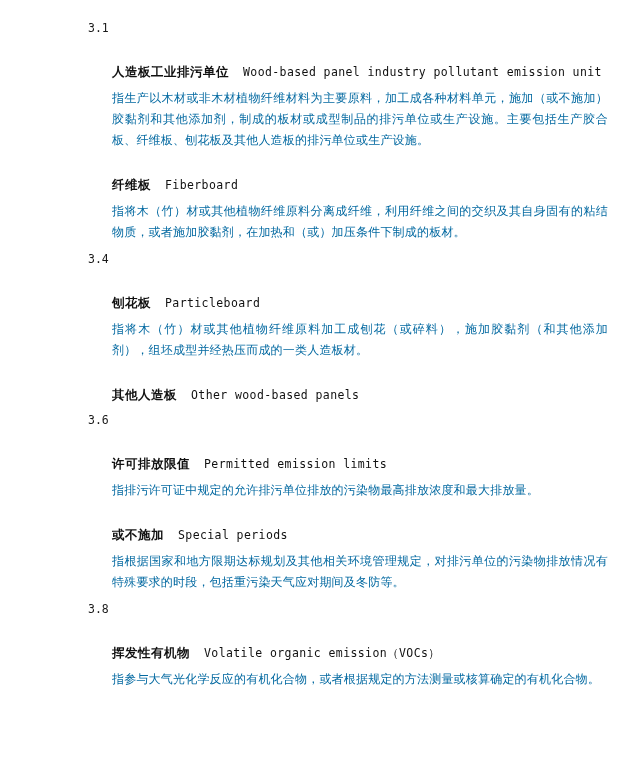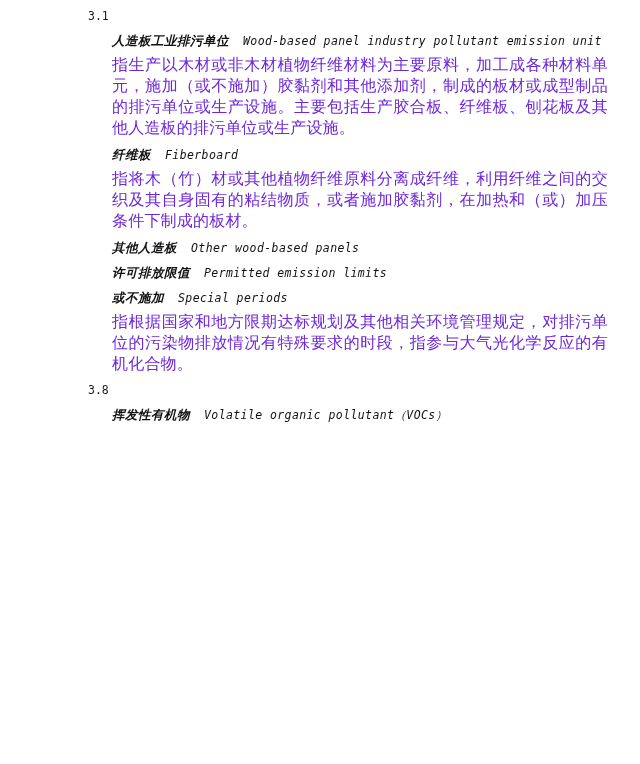--- a/index.html
+++ b/index.html
@@ -17,63 +17,62 @@
   .page {
     position: relative;
     width: 640px;
     height: 764px;
     padding: 0;
     box-sizing: border-box;
   }
   .content {
     position: absolute;
     left: 88px;
-    top: 6px;
+    top: 18px;
     width: 520px;
   }
   .entry {
     margin: 0 0 0 0;
   }
   .clause-num {
     font-family: "DejaVu Sans Mono", "Liberation Mono", monospace;
     font-size: 11.5px;
     line-height: 20px;
     color: #1a1a1a;
     margin: 0;
     padding: 0 0 0 0;
   }
   .term-line {
-    margin: 4px 0 2px 24px;
-    line-height: 20px;
+    margin: 20px 0 2px 24px;
+    line-height: 25px;
     white-space: nowrap;
-    font-style: italic;
   }
   .term-cn {
     font-family: "DejaVu Sans", "Liberation Sans", sans-serif;
     font-weight: bold;
     font-size: 12.5px;
     letter-spacing: 0.5px;
     color: #111;
   }
   .term-en {
     font-family: "DejaVu Sans Mono", "Liberation Mono", monospace;
     font-size: 11.5px;
     color: #111;
     margin-left: 14px;
     letter-spacing: 0.4px;
   }
   .definition {
     margin: 3px 0 6px 24px;
     font-family: "DejaVu Sans", "Liberation Sans", sans-serif;
-    font-size: 16px;
+    font-size: 12px;
     line-height: 21px;
     text-align: justify;
     text-justify: inter-ideograph;
     letter-spacing: 0.2px;
-    color: #6d28d9;
+    color: #0369a1;
   }
 </style>
 </head>
 <body>
 
 <div class="page">
   <div class="content">
 
     <div class="entry">
       <div class="clause-num">3.1</div>
@@ -84,41 +83,51 @@
     </div>
 
 
     <div class="entry">
       <div class="term-line">
         <span class="term-cn">纤维板</span><span class="term-en">Fiberboard</span>
       </div>
       <div class="definition">指将木（竹）材或其他植物纤维原料分离成纤维，利用纤维之间的交织及其自身固有的粘结物质，或者施加胶黏剂，在加热和（或）加压条件下制成的板材。</div>
     </div>
 
+    <div class="entry">
+      <div class="clause-num">3.4</div>
+      <div class="term-line">
+        <span class="term-cn">刨花板</span><span class="term-en">Particleboard</span>
+      </div>
+      <div class="definition">指将木（竹）材或其他植物纤维原料加工成刨花（或碎料），施加胶黏剂（和其他添加剂），组坯成型并经热压而成的一类人造板材。</div>
+    </div>
 
     <div class="entry">
       <div class="term-line">
         <span class="term-cn">其他人造板</span><span class="term-en">Other wood-based panels</span>
       </div>
     </div>
 
     <div class="entry">
+      <div class="clause-num">3.6</div>
       <div class="term-line">
         <span class="term-cn">许可排放限值</span><span class="term-en">Permitted emission limits</span>
       </div>
+      <div class="definition">指排污许可证中规定的允许排污单位排放的污染物最高排放浓度和最大排放量。</div>
     </div>
 
     <div class="entry">
       <div class="term-line">
         <span class="term-cn">或不施加</span><span class="term-en">Special periods</span>
       </div>
-      <div class="definition">指根据国家和地方限期达标规划及其他相关环境管理规定，对排污单位的污染物排放情况有特殊要求的时段，指参与大气光化学反应的有机化合物。</div>
+      <div class="definition">指根据国家和地方限期达标规划及其他相关环境管理规定，对排污单位的污染物排放情况有特殊要求的时段，包括重污染天气应对期间及冬防等。</div>
     </div>
 
     <div class="entry">
       <div class="clause-num">3.8</div>
       <div class="term-line">
-        <span class="term-cn">挥发性有机物</span><span class="term-en">Volatile organic pollutant（VOCs）</span>
+        <span class="term-cn">挥发性有机物</span><span class="term-en">Volatile organic emission（VOCs）</span>
       </div>
+      <div class="definition">指参与大气光化学反应的有机化合物，或者根据规定的方法测量或核算确定的有机化合物。</div>
     </div>
 
   </div>
 </div>
 
 </body></html>

